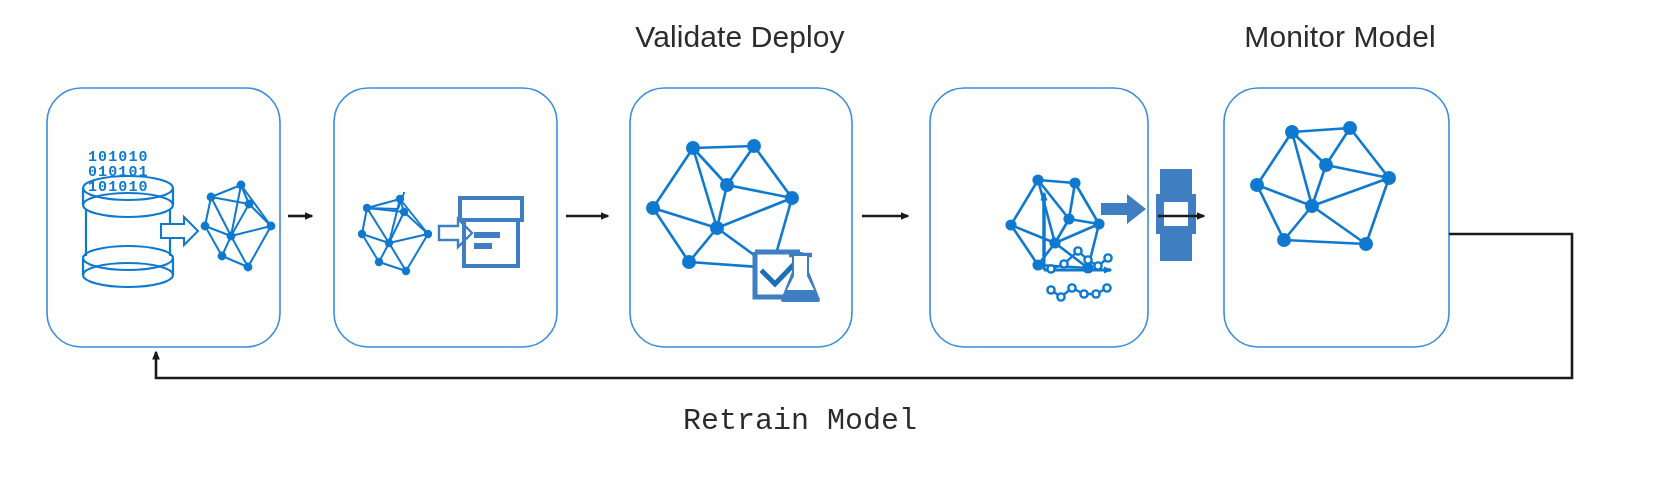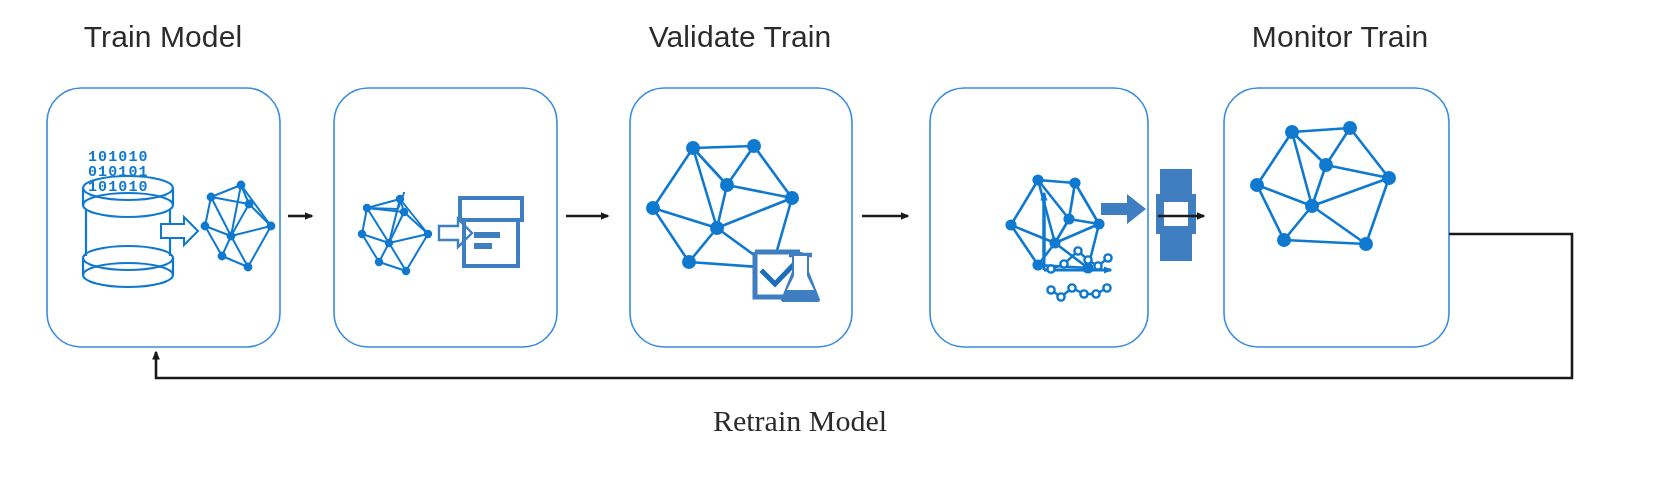--- a/index.html
+++ b/index.html
@@ -20,36 +20,35 @@
     text-align:center;
     letter-spacing:0.1px;
     white-space:nowrap;
     transform:translateX(-50%);
     top:20px;
   }
   .loop-label{
     position:absolute;
     font-size:30px;
     color:#2b2b2b;
-    font-family:Liberation Serif, serif;
+    font-family:Liberation Mono, monospace;
     font-weight:400;
     white-space:nowrap;
     transform:translateX(-50%);
     top:404px;
     left:800px;
   }
 </style>
 </head>
 <body>
 
 <div id="stage">
 
-  <div class="stage-title" style="left:163px;">Train Model</div>
-  <div class="stage-title" style="left:740px;">Validate Train</div>
-  <div class="stage-title" style="left:1340px;">Monitor Train</div>
+  <div class="stage-title" style="left:740px;">Validate Deploy</div>
+  <div class="stage-title" style="left:1340px;">Monitor Model</div>
 
   <div class="loop-label">Retrain Model</div>
 
   <svg class="svgroot" viewBox="0 0 1670 484" xmlns="http://www.w3.org/2000/svg">
     <defs>
       <marker id="blkarrow" markerWidth="9" markerHeight="9" refX="7.5" refY="4.5" orient="auto" markerUnits="userSpaceOnUse">
         <path d="M0,0.6 L9,4.5 L0,8.4 Z" fill="#1a1a1a"></path>
       </marker>
       <marker id="bluearrow" markerWidth="9" markerHeight="9" refX="7.5" refY="4.5" orient="auto" markerUnits="userSpaceOnUse">
         <path d="M0,0.9 L9,4.5 L0,8.1 Z" fill="#0f79d0"></path>

